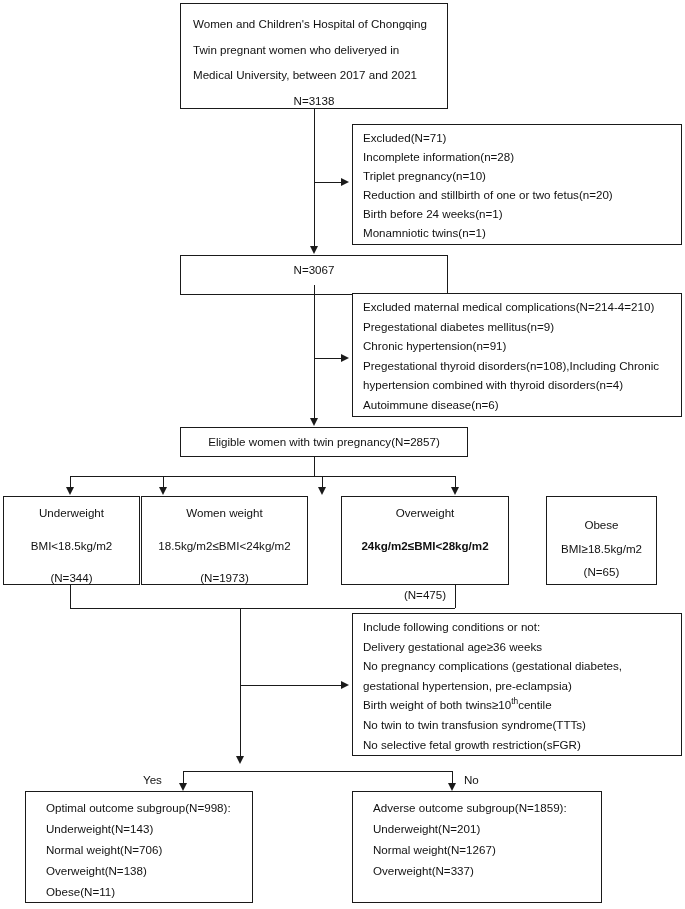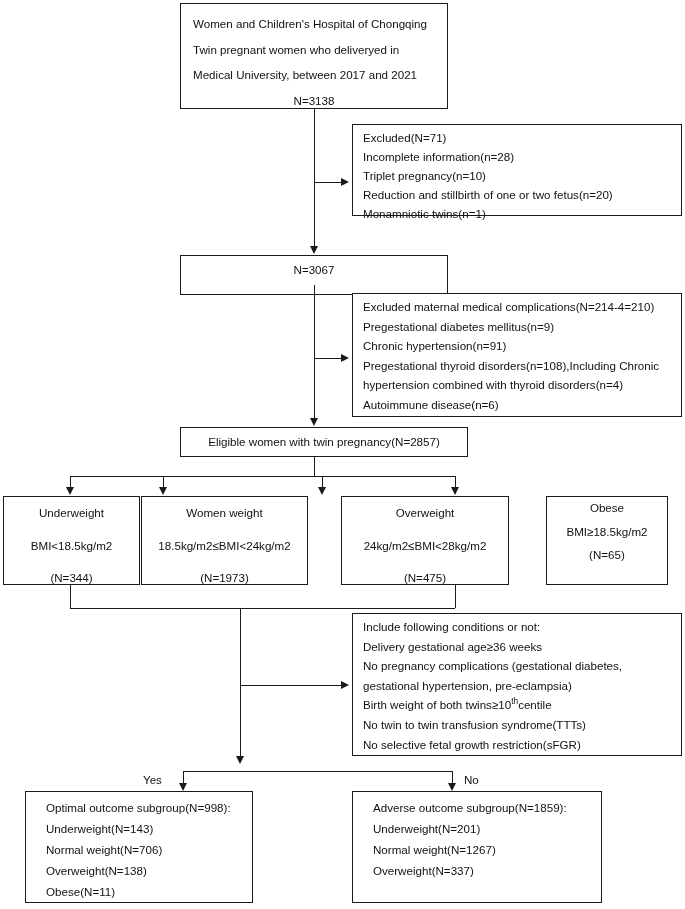--- a/index.html
+++ b/index.html
@@ -77,25 +77,26 @@
     <span class="ln" style="text-align:left;padding-left:12px;margin-bottom:14px;">Medical University, between 2017 and 2021</span>
     <span class="ln" style="text-align:center;">N=3138</span>
   </div>
 
   <div class="vline" style="left:314px;top:109px;height:137px;"></div>
   <div class="arrow-down" style="left:310px;top:246px;"></div>
 
   <div class="hline" style="left:314px;top:182px;width:28px;"></div>
   <div class="arrow-right" style="left:341px;top:177.5px;"></div>
 
-  <div class="box left" style="left:352px;top:124px;width:330px;height:92px;padding:7px 0 0 10px;">
+  <div class="box left" style="left:352px;top:124px;width:330px;height:121px;padding:7px 0 0 10px;">
     <span class="ln" style="margin-bottom:7.5px;">Excluded(N=71)</span>
     <span class="ln" style="margin-bottom:7.5px;">Incomplete information(n=28)</span>
     <span class="ln" style="margin-bottom:7.5px;">Triplet pregnancy(n=10)</span>
     <span class="ln" style="margin-bottom:7.5px;">Reduction and stillbirth of one or two fetus(n=20)</span>
+    <span class="ln" style="margin-bottom:7.5px;">Birth before 24 weeks(n=1)</span>
     <span class="ln">Monamniotic twins(n=1)</span>
   </div>
 
   <div class="box center" style="left:180px;top:255px;width:268px;height:40px;line-height:28px;">
     <span class="ln">N=3067</span>
   </div>
 
   <div class="vline" style="left:314px;top:285px;height:133px;"></div>
   <div class="arrow-down" style="left:310px;top:418px;"></div>
 
@@ -137,25 +138,25 @@
   </div>
 
   <div class="box center" style="left:141px;top:496px;width:167px;height:89px;padding-top:10px;">
     <span class="ln" style="margin-bottom:21px;">Women weight</span>
     <span class="ln" style="margin-bottom:21px;">18.5kg/m2≤BMI&lt;24kg/m2</span>
     <span class="ln">(N=1973)</span>
   </div>
 
   <div class="box center" style="left:341px;top:496px;width:168px;height:89px;padding-top:10px;">
     <span class="ln" style="margin-bottom:21px;">Overweight</span>
-    <span class="ln" style="margin-bottom:21px;">24kg/m2≤BMI&lt;28kg/m2</span>
+    <span class="ln" style="margin-bottom:38px;font-weight:bold;">24kg/m2≤BMI&lt;28kg/m2</span>
     <span class="ln">(N=475)</span>
   </div>
 
-  <div class="box center" style="left:546px;top:496px;width:122px;height:89px;padding-top:5px;">
+  <div class="box center" style="left:546px;top:496px;width:111px;height:89px;padding-top:22px;">
     <span class="ln" style="margin-bottom:12px;">Obese</span>
     <span class="ln" style="margin-bottom:12px;">BMI≥18.5kg/m2</span>
     <span class="ln">(N=65)</span>
   </div>
 
   <div class="vline" style="left:70px;top:585px;height:23px;"></div>
   <div class="vline" style="left:455px;top:585px;height:23px;"></div>
   <div class="hline" style="left:70px;top:608px;width:385px;"></div>
   <div class="vline" style="left:240px;top:608px;height:148px;"></div>
   <div class="arrow-down" style="left:236px;top:756px;"></div>

